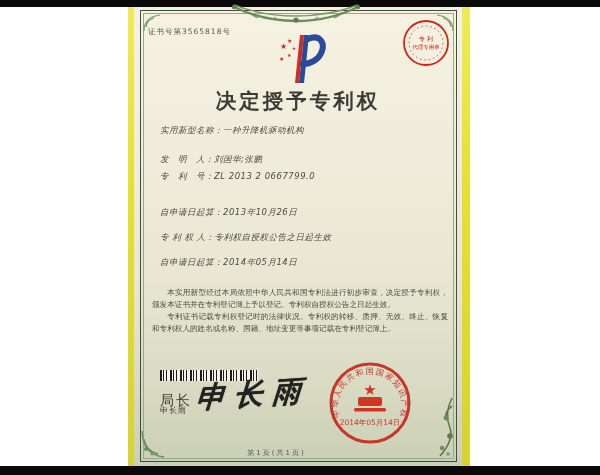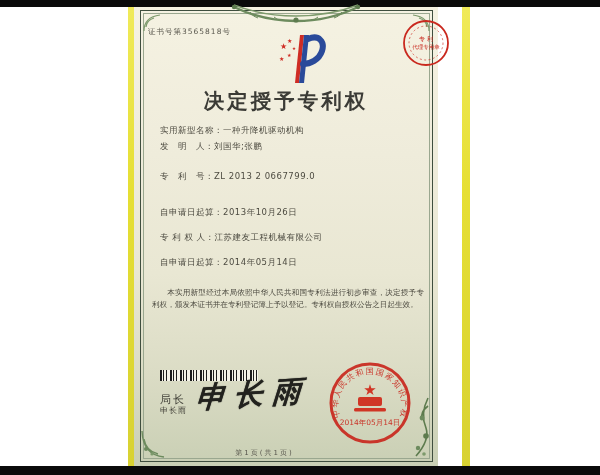--- a/index.html
+++ b/index.html
@@ -8,38 +8,38 @@
     background:#ffffff;
     font-family:"DejaVu Sans","Liberation Sans",sans-serif;
   }
   .letterbox{position:absolute;left:0;width:600px;background:#0a0a0a;}
   .letterbox.top{top:0;height:7px;}
   .letterbox.bottom{top:466px;height:9px;}
   .page-edge{position:absolute;top:7px;height:459px;background:linear-gradient(180deg,#f0ea5a,#e6df34 40%,#d8d232);}
   .page-edge.left{left:128px;width:6px;}
   .page-edge.right{left:462px;width:8px;}
   .paper{
-    position:absolute;left:134px;top:7px;width:304px;height:459px;
+    position:absolute;left:134px;top:7px;width:328px;height:459px;
     background:linear-gradient(180deg,#f5f2e2 0%,#efecdb 32%,#e9e7d3 58%,#dbdcc5 80%,#c9cfb4 100%);
   }
   .frame-outer{position:absolute;inset:3px 5px 4px 6px;border:1.5px solid #3f4e3e;}
   .frame-inner{position:absolute;inset:2px;border:1px solid #9aa78f;}
   .cert-no{position:absolute;left:14px;top:20px;font-size:7.5px;letter-spacing:1px;color:#5a584e;}
   .logo{position:absolute;left:145px;top:24px;width:48px;height:56px;}
   .title{position:absolute;left:0;right:0;top:80px;text-align:center;
     font-size:20.5px;font-weight:bold;color:#3b3b36;letter-spacing:3px;}
   .agency-seal{position:absolute;left:268px;top:12px;width:48px;height:48px;}
   .fields{position:absolute;left:0;top:0;width:100%;}
-  .field-row{position:absolute;left:26px;font-size:8.5px;color:#4d4b41;letter-spacing:.5px;white-space:nowrap;}
+  .field-row{position:absolute;left:26px;font-size:8.5px;color:#4d4b41;letter-spacing:.5px;white-space:nowrap;font-style:italic;}
   .legal-text{position:absolute;left:18px;right:14px;top:271px;font-size:7.6px;
     line-height:1.58;color:#4d4b41;text-align:justify;margin-top:9px;}
   .legal-text p{margin:0;text-indent:2em;}
   .barcode{position:absolute;left:26px;top:363px;width:98px;height:11px;
     background:repeating-linear-gradient(90deg,#1d1d1d 0 2px,#f5f3e8 2px 3px,#1d1d1d 3px 4px,#f5f3e8 4px 6px,#1d1d1d 6px 7px,#f5f3e8 7px 10px);}
-  .director-label{position:absolute;left:26px;top:385px;font-size:11px;color:#3f3e36;letter-spacing:2px;}
+  .director-label{position:absolute;left:26px;top:385px;font-size:14px;color:#3f3e36;letter-spacing:2px;}
   .director-name{position:absolute;left:26px;top:398px;font-size:8px;color:#3f3e36;letter-spacing:1px;}
   .signature{position:absolute;left:62px;top:366px;width:170px;font-size:29px;color:#22221e;
     font-style:italic;font-weight:bold;letter-spacing:9px;transform:rotate(-4deg) skewX(-8deg);
     text-shadow:0 0 1px #22221e;}
   .official-seal{position:absolute;left:194px;top:354px;width:84px;height:84px;opacity:.92;}
   .page-number{position:absolute;left:0;right:43px;top:441px;text-align:center;font-size:7px;color:#55534a;letter-spacing:2px;}
   .ornament{position:absolute;}
 </style>
 </head>
 <body>
@@ -104,29 +104,30 @@
 
   <svg class="agency-seal" viewBox="0 0 48 48">
     <circle cx="24" cy="24" r="22" fill="none" stroke="#c9281e" stroke-width="1.8"></circle>
     <circle cx="24" cy="24" r="17" fill="none" stroke="#c9281e" stroke-width=".8" stroke-dasharray="2 2.4" opacity=".8"></circle>
     <text x="24" y="22" text-anchor="middle" font-size="6" fill="#c9281e">专 利</text>
     <text x="24" y="30" text-anchor="middle" font-size="5.5" fill="#c9281e">代理专用章</text>
   </svg>
 
   <div class="fields">
     <div class="field-row" style="top:118px"><span>实用新型名称：</span><span>一种升降机驱动机构</span></div>
-    <div class="field-row" style="top:134px"><span>发　明　人：</span><span>刘国华;张鹏</span></div>
+    <div class="field-row" style="top:147px"><span>发　明　人：</span><span>刘国华;张鹏</span></div>
     <div class="field-row" style="top:164px"><span>专　利　号：</span><span>ZL 2013 2 0667799.0</span></div>
     <div class="field-row" style="top:200px"><span>自申请日起算：</span><span>2013年10月26日</span></div>
-    <div class="field-row" style="top:225px"><span>专 利 权 人：</span><span>江苏建友工程机械有限公司</span></div>
+    <div class="field-row" style="top:225px"><span>专 利 权 人：</span><span>专利权自授权公告之日起生效</span></div>
     <div class="field-row" style="top:250px"><span>自申请日起算：</span><span>2014年05月14日</span></div>
   </div>
 
   <div class="legal-text">
     <p>本实用新型经过本局依照中华人民共和国专利法进行初步审查，决定授予专利权，颁发本证书并在专利登记簿上予以登记。专利权自授权公告之日起生效。</p>
+    <p>专利证书记载专利权登记时的法律状况。专利权的转移、质押、无效、终止、恢复和专利权人的姓名或名称、国籍、地址变更等事项记载在专利登记簿上。</p>
   </div>
 
   <div class="barcode"></div>
 
   <div class="director-label">局长</div>
   <div class="director-name">申长雨</div>
   <div class="signature">申长雨</div>
 
   <svg class="official-seal" viewBox="0 0 84 84">
     <defs>

